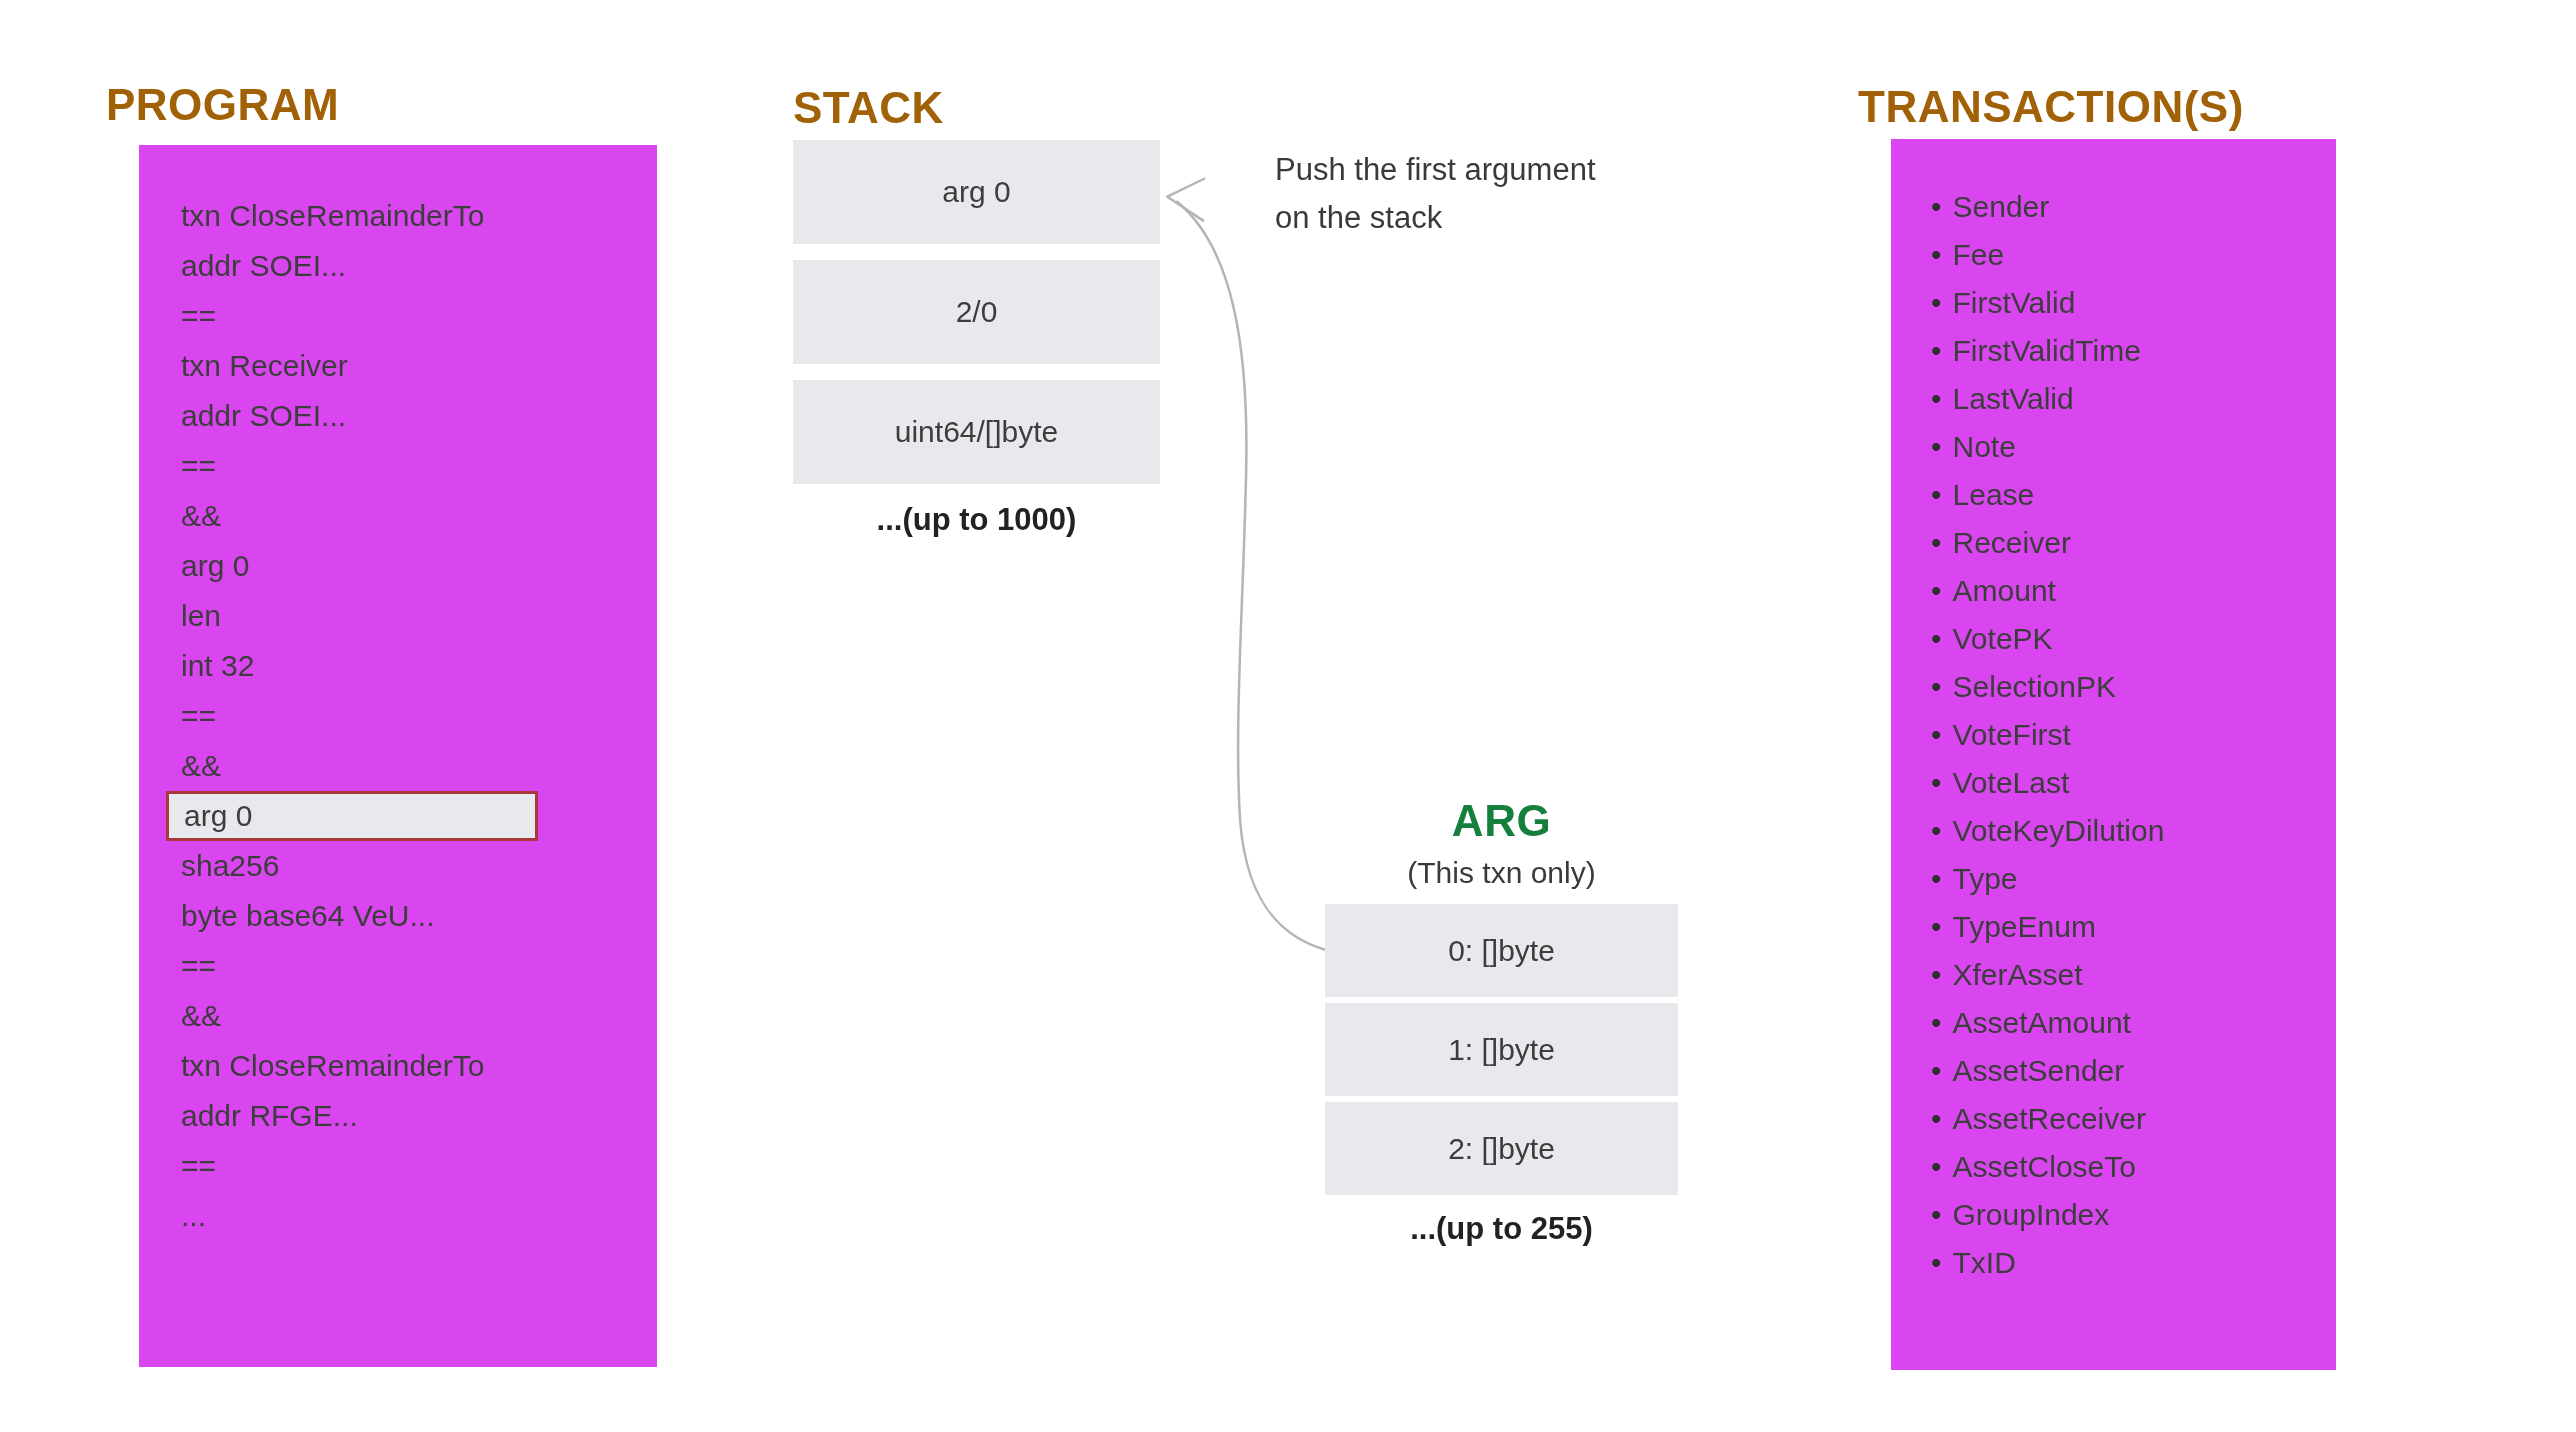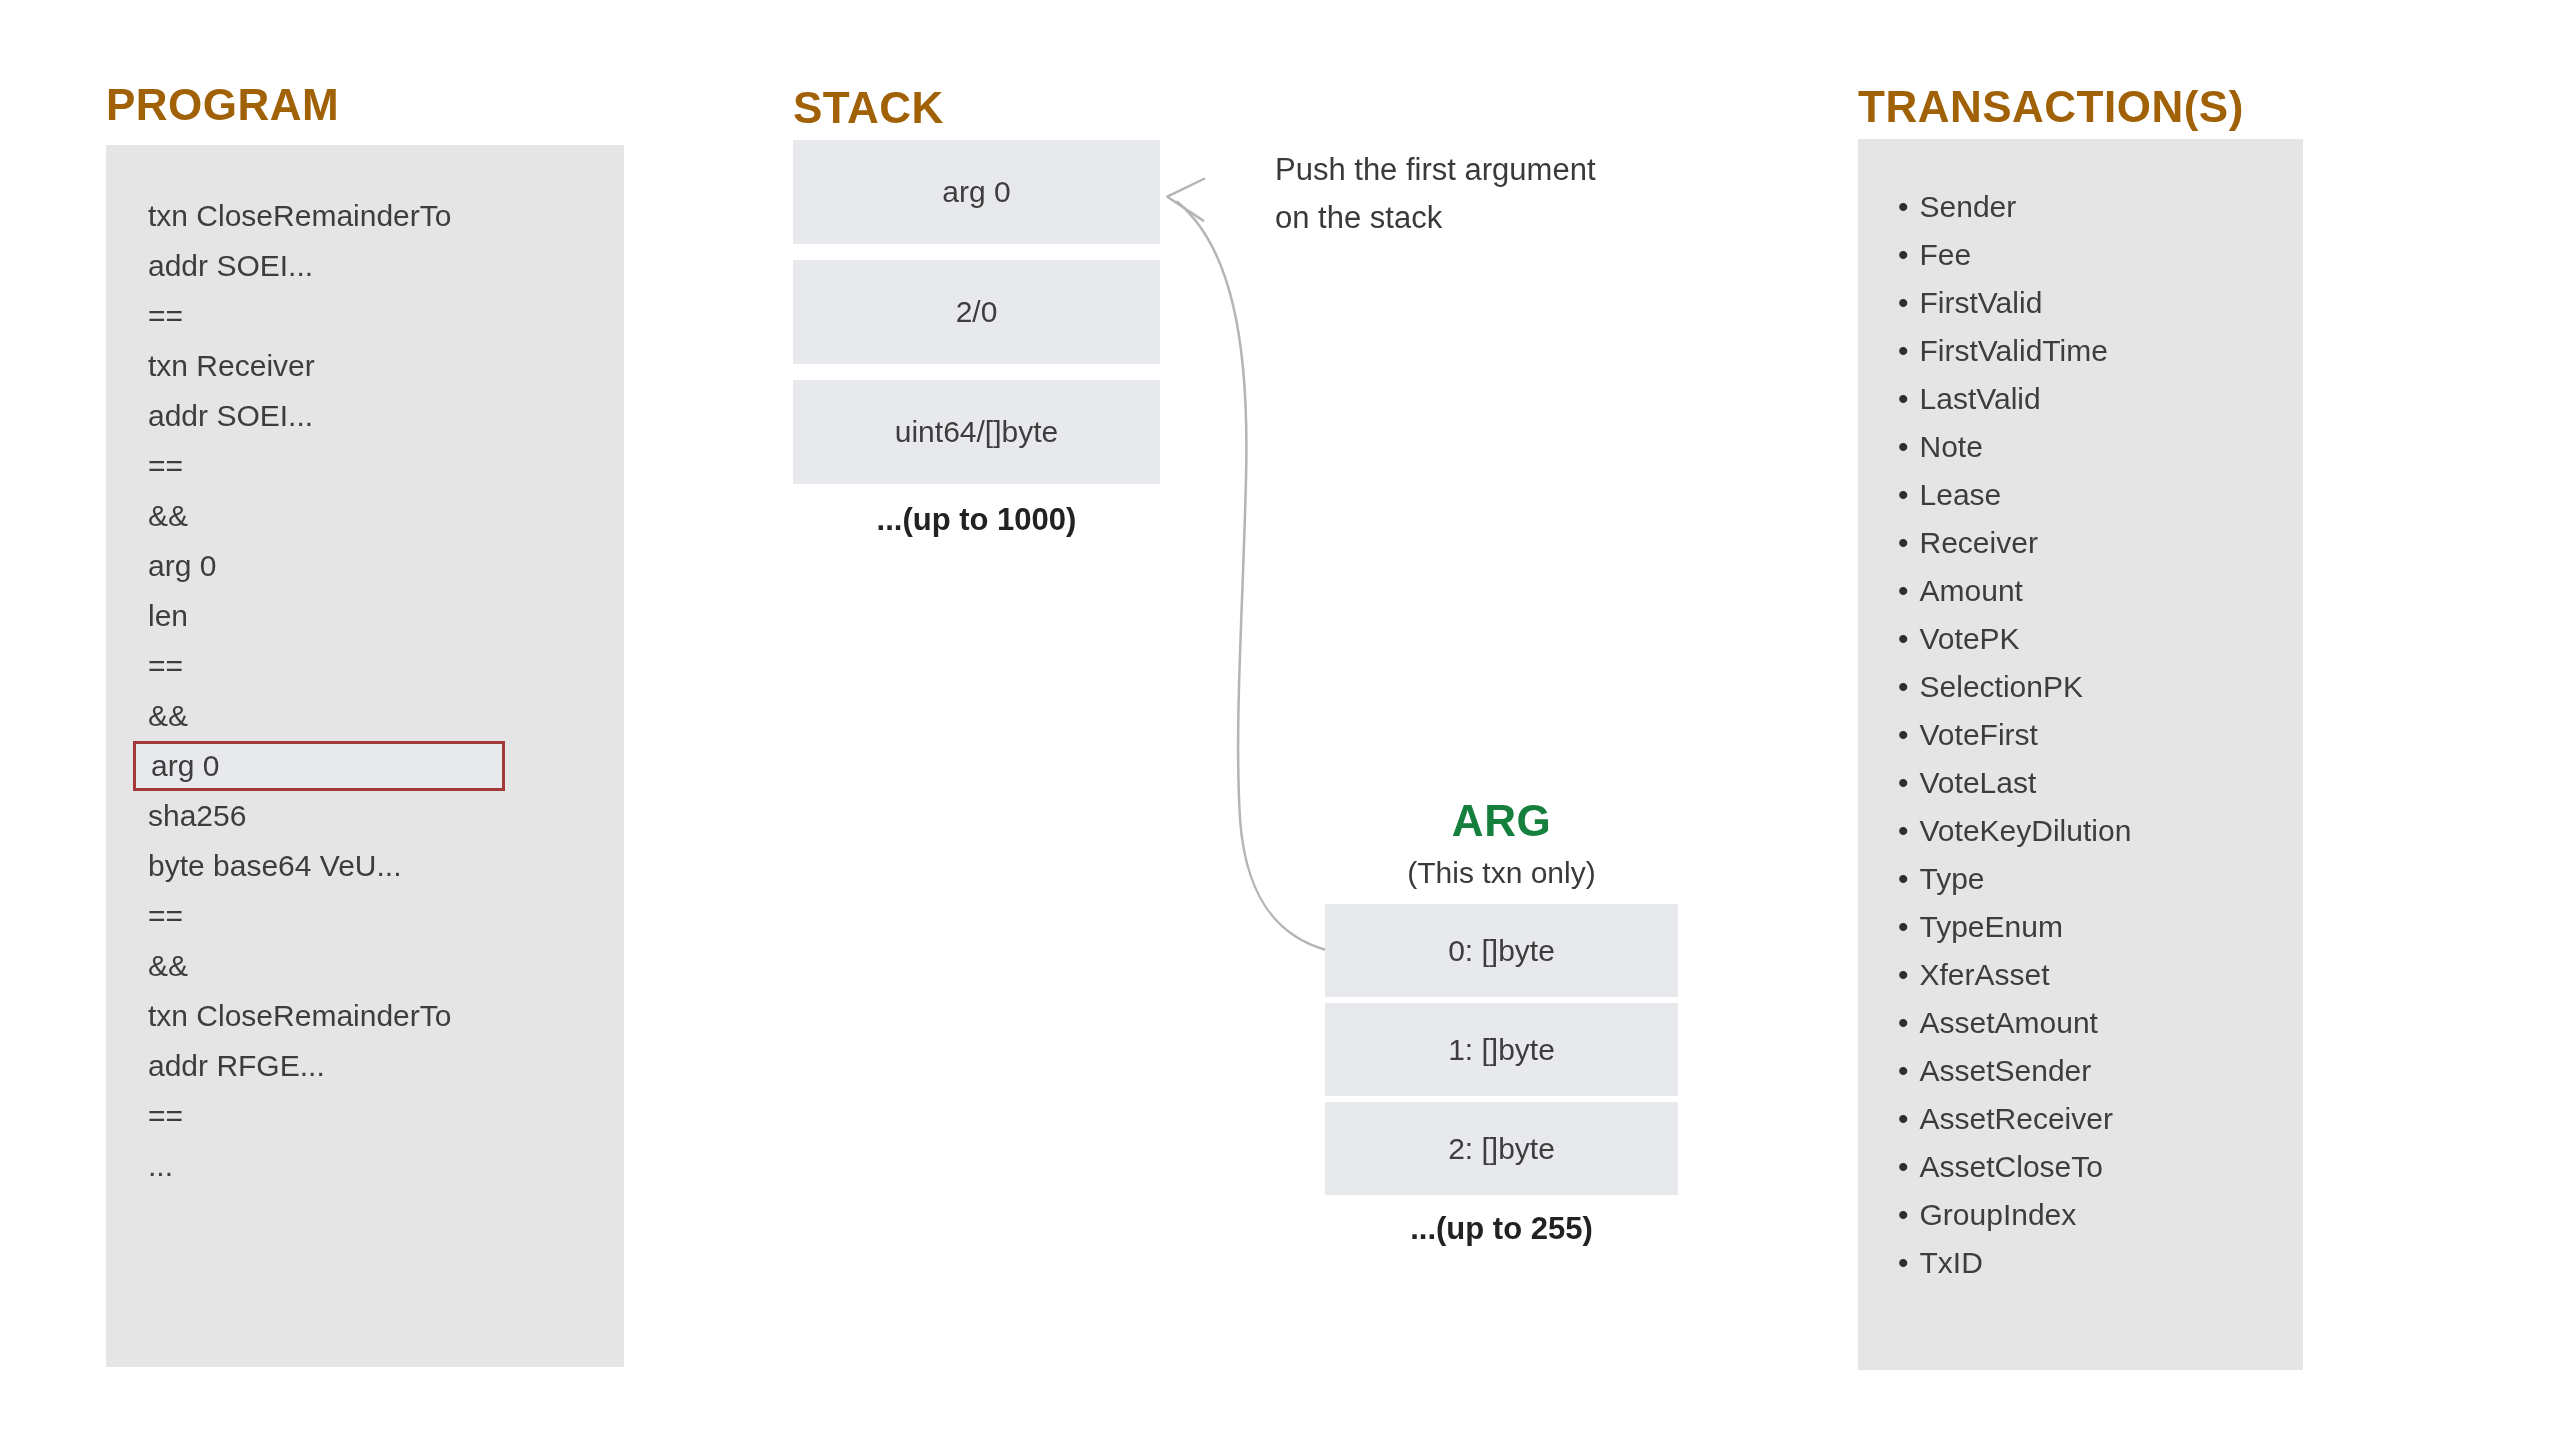--- a/index.html
+++ b/index.html
@@ -4,21 +4,21 @@
 <style>
   html,body{margin:0;padding:0;background:#ffffff;}
   .canvas{
     position:relative;width:2576px;height:1433px;background:#ffffff;overflow:hidden;
     font-family:"Liberation Sans",sans-serif;color:#3d3d3d;
   }
   .col-title{
     position:absolute;font-size:44px;font-weight:700;color:#a16207;
     text-align:left;letter-spacing:0.5px;white-space:nowrap;
   }
-  .panel{position:absolute;background:#e5e5e5;box-sizing:border-box;}
+  .panel{position:absolute;background:#d946ef;box-sizing:border-box;margin-left:33px;}
   
   .program-title{left:106px;top:80px;width:518px;}
   .program-panel{left:106px;top:145px;width:518px;height:1222px;padding-top:46px;}
   .code-line{
     height:50px;display:flex;align-items:center;padding-left:42px;
     font-size:30px;color:#3d3d3d;white-space:nowrap;
   }
   .code-line.highlighted{
     border:3px solid #a33939;margin-left:27px;padding-left:15px;
     width:372px;box-sizing:border-box;background:#e8e9ec;
@@ -68,20 +68,21 @@
     <div id="program-lines">
         <div class="code-line">txn CloseRemainderTo</div>
         <div class="code-line">addr SOEI...</div>
         <div class="code-line">==</div>
         <div class="code-line">txn Receiver</div>
         <div class="code-line">addr SOEI...</div>
         <div class="code-line">==</div>
         <div class="code-line">&amp;&amp;</div>
         <div class="code-line">arg 0</div>
         <div class="code-line">len</div>
+        <div class="code-line">int 32</div>
         <div class="code-line">==</div>
         <div class="code-line">&amp;&amp;</div>
         <div class="code-line highlighted">arg 0</div>
         <div class="code-line">sha256</div>
         <div class="code-line">byte base64 VeU...</div>
         <div class="code-line">==</div>
         <div class="code-line">&amp;&amp;</div>
         <div class="code-line">txn CloseRemainderTo</div>
         <div class="code-line">addr RFGE...</div>
         <div class="code-line">==</div>

